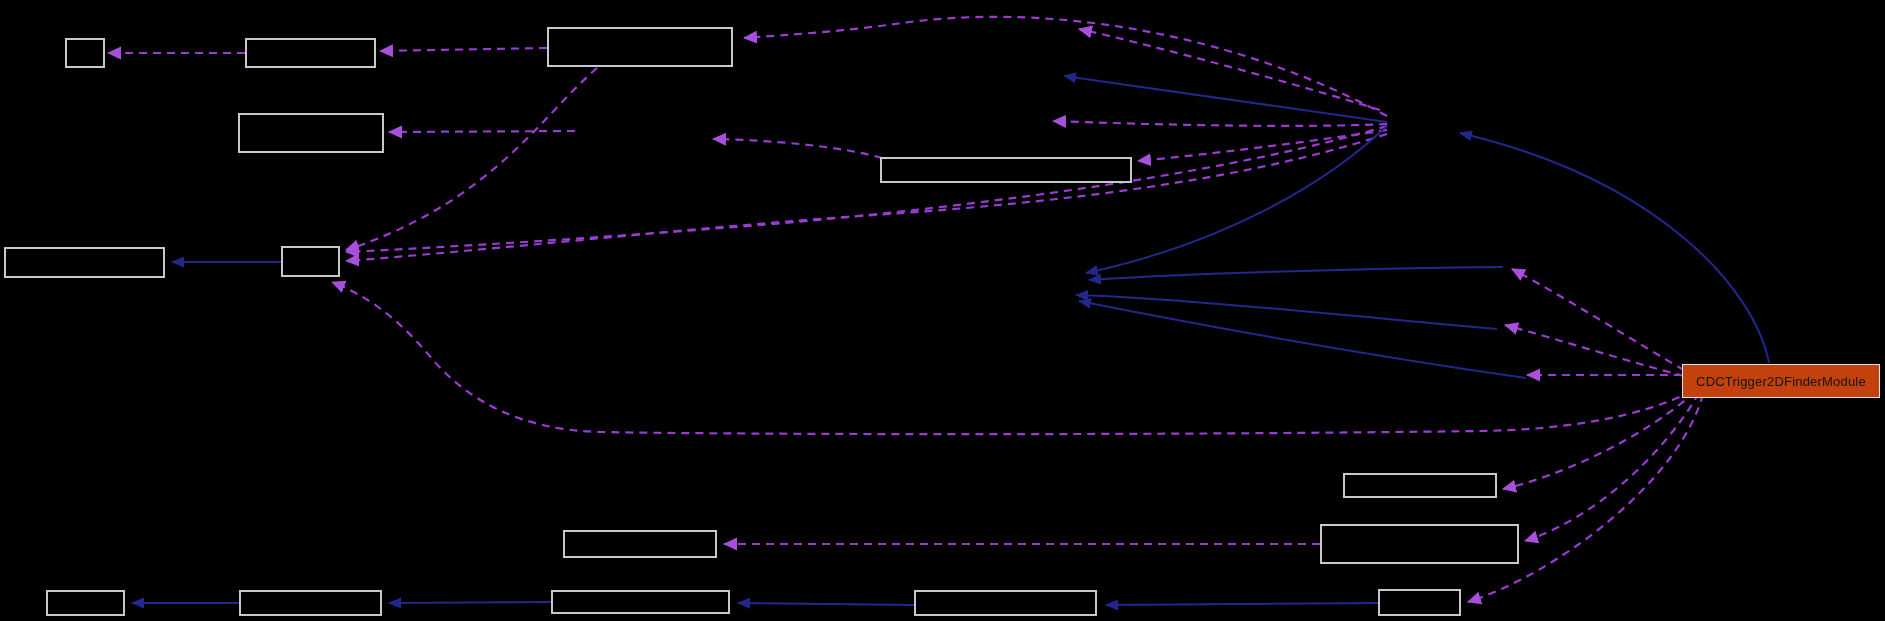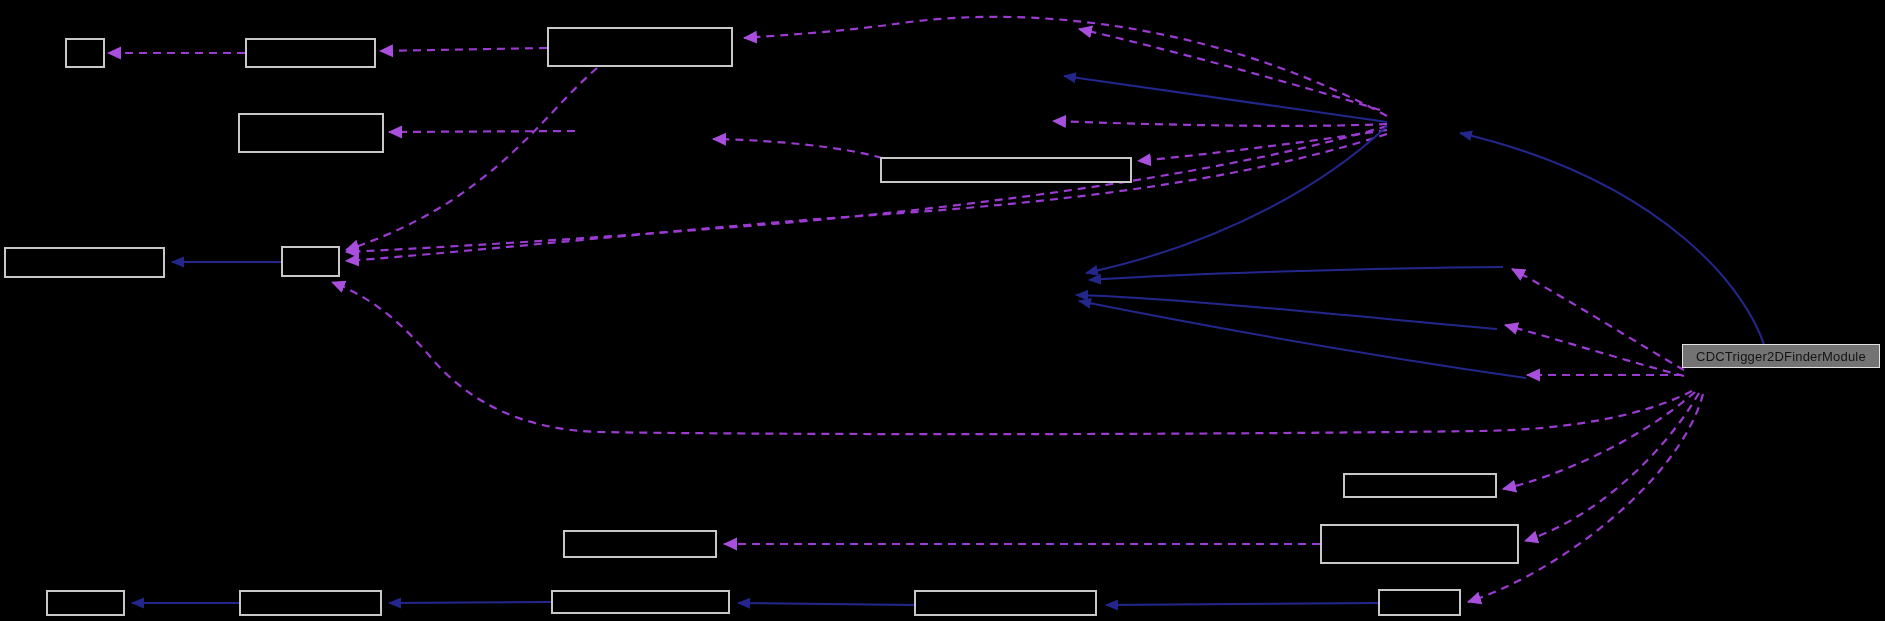--- a/index.html
+++ b/index.html
@@ -68,14 +68,14 @@
       <div class="node" style="left: 563px; top: 530px; width: 154px; height: 28px; border-color: rgb(200, 200, 200); background: rgb(0, 0, 0);"></div>
       <div class="node" style="left: 1343px; top: 473px; width: 154px; height: 25px; border-color: rgb(200, 200, 200); background: rgb(0, 0, 0);"></div>
       <div class="node" style="left: 1320px; top: 524px; width: 199px; height: 40px; border-color: rgb(200, 200, 200); background: rgb(0, 0, 0);"></div>
       <div class="node" style="left: 1378px; top: 589px; width: 83px; height: 27px; border-color: rgb(200, 200, 200); background: rgb(0, 0, 0);"></div>
       <div class="node" style="left: 46px; top: 590px; width: 79px; height: 26px; border-color: rgb(200, 200, 200); background: rgb(0, 0, 0);"></div>
       <div class="node" style="left: 239px; top: 590px; width: 143px; height: 26px; border-color: rgb(200, 200, 200); background: rgb(0, 0, 0);"></div>
       <div class="node" style="left: 551px; top: 590px; width: 179px; height: 24px; border-color: rgb(200, 200, 200); background: rgb(0, 0, 0);"></div>
       <div class="node" style="left: 914px; top: 590px; width: 183px; height: 26px; border-color: rgb(200, 200, 200); background: rgb(0, 0, 0);"></div>
     </div>
 
-  <div class="label-node" id="label-node" style="left: 1682px; top: 344px; width: 198px; height: 24px; background: #737373; color: rgb(20, 20, 20); border: 1px solid rgb(226, 226, 226);">CDCTrigger2DFinderModule</div>
+  <div class="label-node" id="label-node" style="left: 1682px; top: 364px; width: 198px; height: 34px; background: #c2410c; color: rgb(20, 20, 20); border: 1px solid rgb(226, 226, 226);">CDCTrigger2DFinderModule</div>
 </div>
 
 </body></html>

